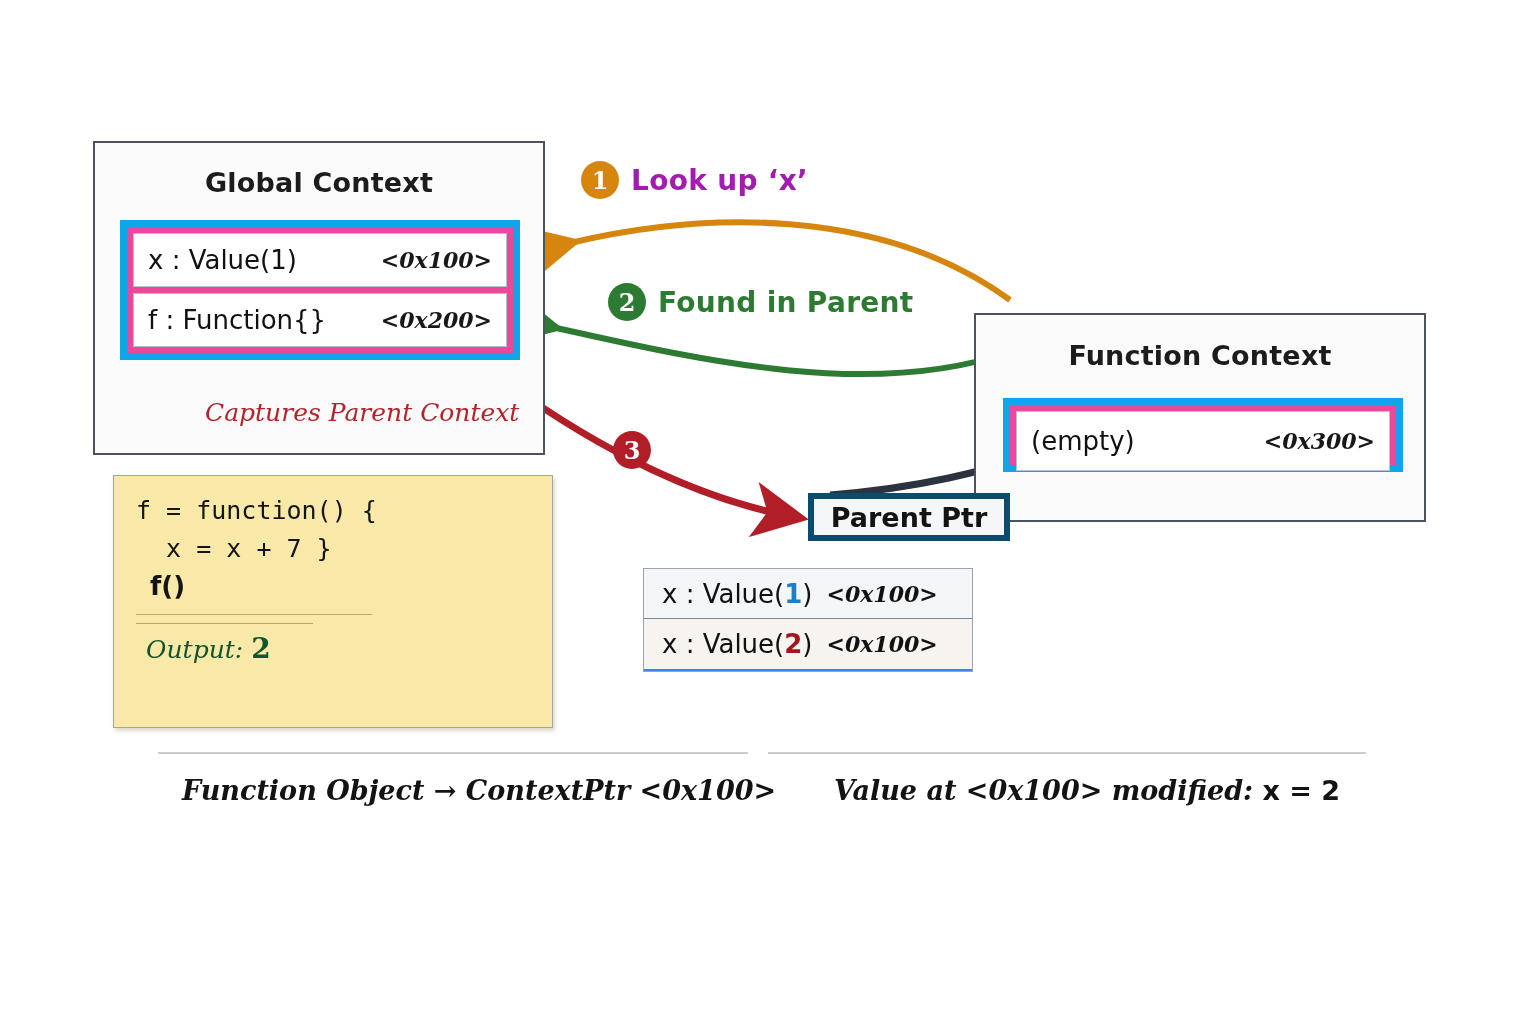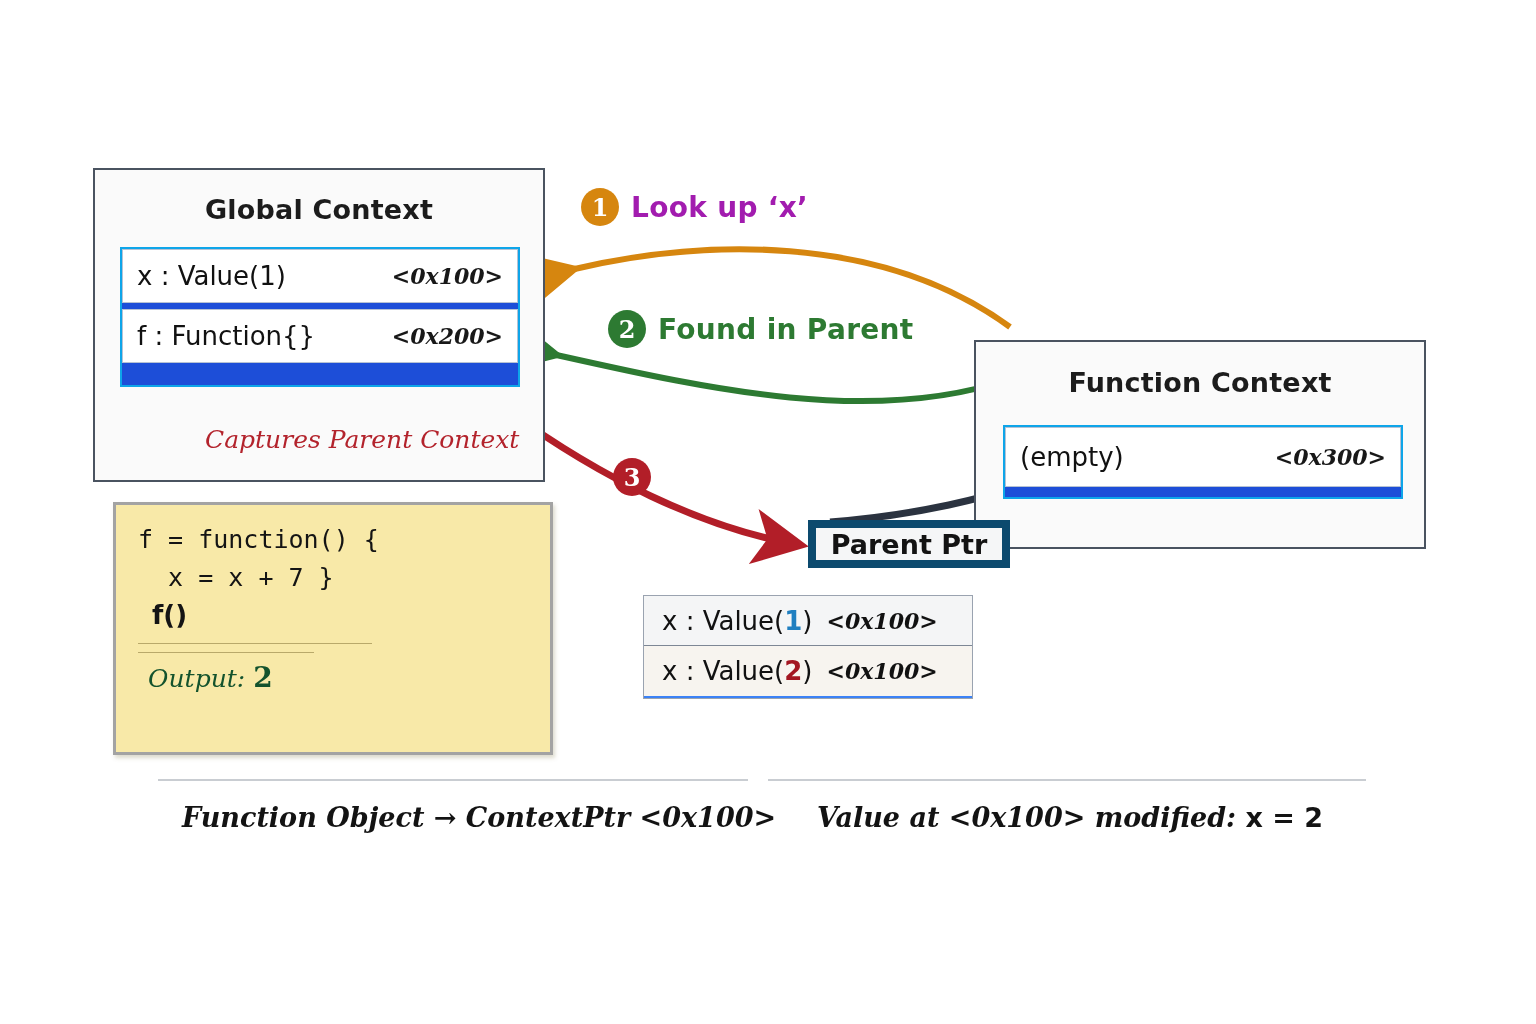--- a/index.html
+++ b/index.html
@@ -2,43 +2,44 @@
 <html><head>
 <meta charset="utf-8">
 <style>
   html,body{margin:0;padding:0;}
   body{
     width:1536px;height:1024px;
     background:#ffffff;
     font-family:"DejaVu Sans", sans-serif;
     overflow:hidden;
   }
-  #stage{position:relative;width:1536px;height:928px;margin-top:27px;}
+  #stage{position:relative;width:1536px;height:928px;}
 
   
   .ctx-box{
     position:absolute;
     background:#fafafa;
     border:2px solid #4a5360;
     box-sizing:border-box;
   }
   .ctx-title{
     position:absolute;
     left:0;right:0;
     text-align:center;
     font-weight:bold;
     color:#1c1c1c;
     font-size:27px;
     letter-spacing:.2px;
   }
   .slot-frame{
     position:absolute;
-    background:#1d4ed8;
-    border:2px solid #0ea5e9;
-    box-sizing:border-box;
+    background:#ec4899;
+    border:7px solid #0ea5e9;
+    box-sizing:border-box;
+    padding:6px;
   }
   .slot-row{
     position:relative;
     background:#ffffff;
     border:1px solid #b6c2d4;
     box-sizing:border-box;
     height:54px;
     display:flex;
     align-items:center;
     padding:0 14px;
@@ -57,21 +58,21 @@
     font-weight:bold;
     color:#181818;
     font-family:"DejaVu Serif", serif;
     white-space:nowrap;
   }
 
   
   #code-note{
     position:absolute;
     background:#f8e9a8;
-    border:3px solid #a3a3a3;
+    border:1px solid #a3a3a3;
     box-sizing:border-box;
     padding:16px 22px 12px 22px;
     box-shadow:2px 3px 4px rgba(120,110,60,.25);
   }
   .code-line{
     font-family:"DejaVu Sans Mono", monospace;
     font-size:25px;
     color:#141414;
     line-height:1.52;
     white-space:pre;
@@ -128,21 +129,21 @@
     font-family:"DejaVu Serif", serif;
     font-style:italic;font-weight:bold;font-size:22px;
   }
   .hl-blue{color:#1f7fc0;font-weight:bold;}
   .hl-red{color:#a31621;font-weight:bold;}
 
   
   #parent-ptr{
     position:absolute;
     background:#f5f6f7;
-    border:8px solid #0c4a6e;
+    border:6px solid #0c4a6e;
     box-sizing:border-box;
     display:flex;align-items:center;justify-content:center;
     font-weight:bold;font-size:27px;color:#131313;
   }
 
   
   .step{
     position:absolute;
     display:flex;align-items:center;
     white-space:nowrap;
@@ -284,17 +285,17 @@
 
   <div class="step" style="left:613px;top:431px;">
     <div class="badge" style="background:#b21e28;">3</div>
   </div>
 
   <div class="cap-rule" style="left:158px;top:752px;width:590px;"></div>
   <div class="cap-rule" style="left:768px;top:752px;width:598px;"></div>
 
   <div class="caption" style="left:182px;top:775px;">Function Object → ContextPtr  &lt;0x100&gt;</div>
 
-  <div class="caption" style="left:817px;top:775px;">
+  <div class="caption" style="left:834px;top:775px;">
     <span>Value at &lt;0x100&gt; modified: </span><b>x = 2</b>
   </div>
 
 </div>
 
 </body></html>

